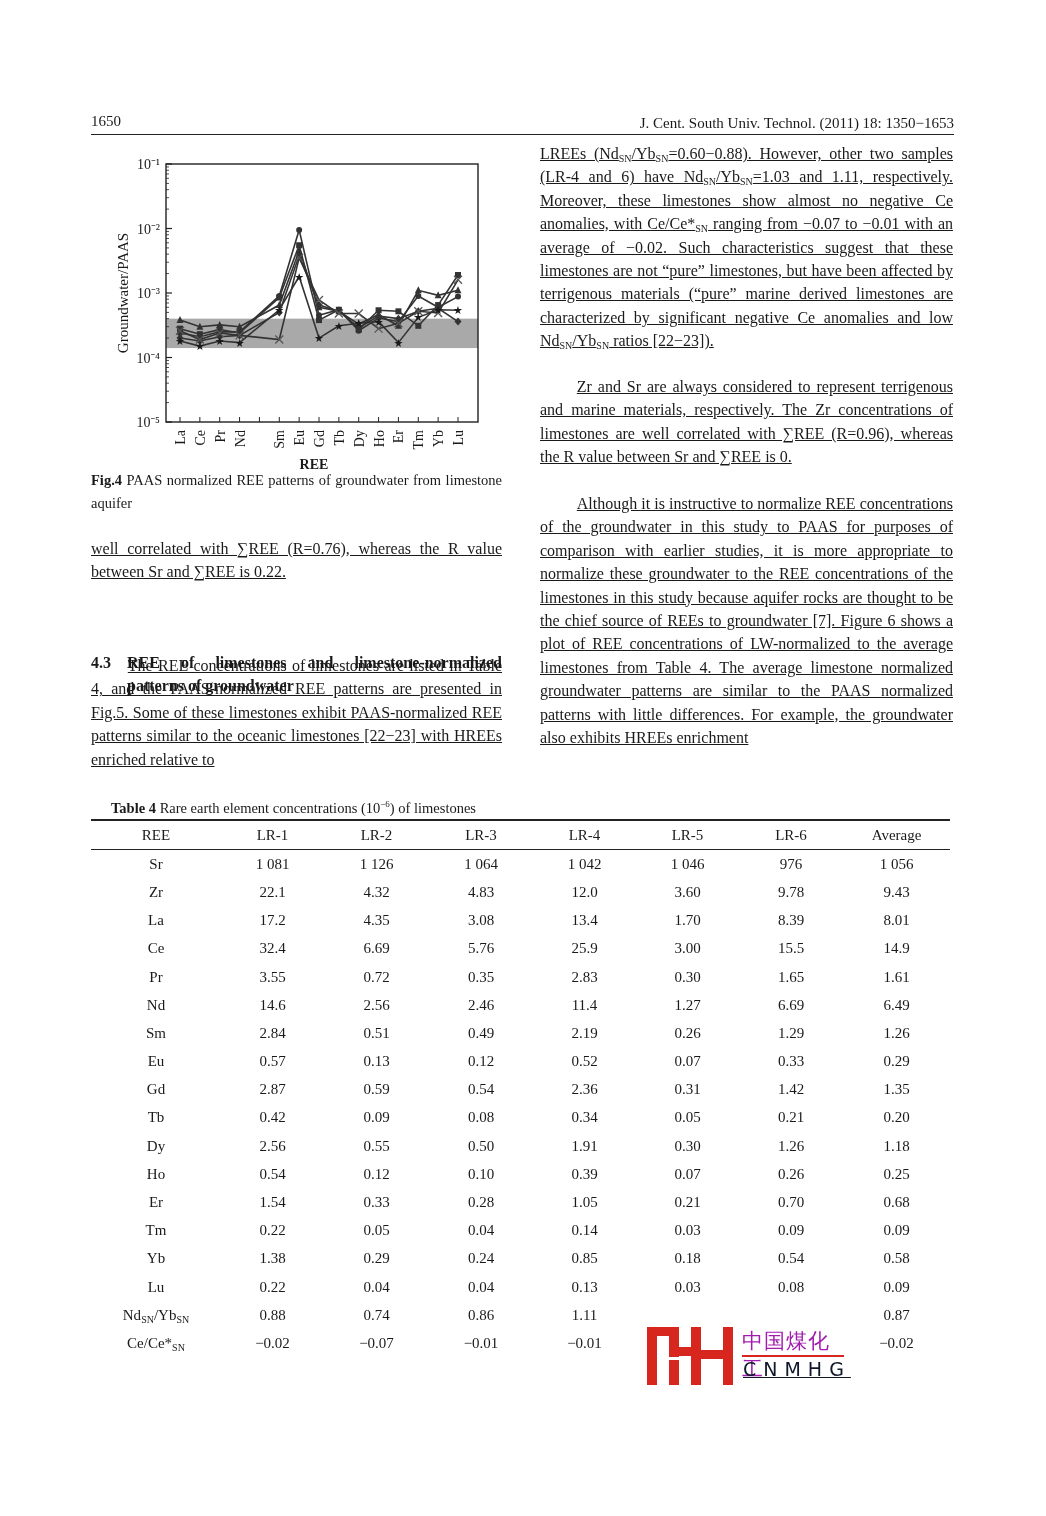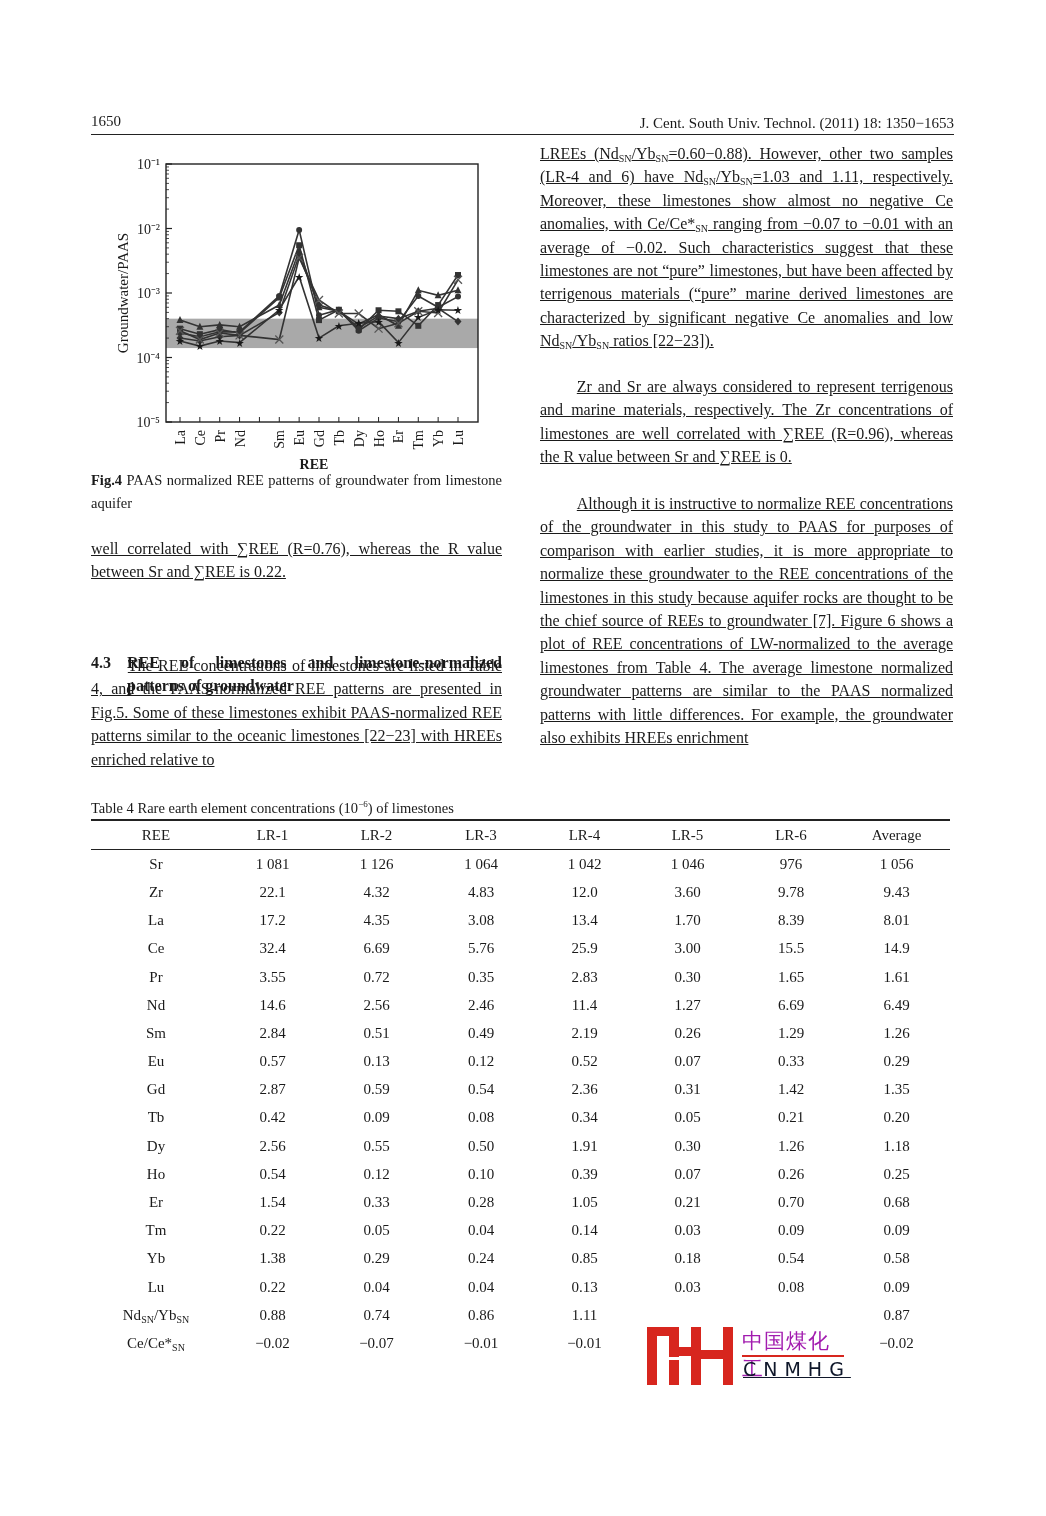--- a/index.html
+++ b/index.html
@@ -16,21 +16,21 @@
   .para sub { font-size: 10px; vertical-align: -3px; line-height: 0; }
 
   .fig-caption { font-size: 14.5px; line-height: 22.5px; text-align: justify; }
   .fig-caption b { font-weight: bold; font-family: Liberation Serif, serif; }
 
   .section-heading { font-size: 16px; line-height: 23.4px; font-weight: bold; }
   .section-heading .num { display: inline-block; width: 36px; }
   .section-heading .cont { padding-left: 36px; display: block; }
 
   .table-caption { left: 91px; top: 799px; font-size: 14.5px; }
-  .table-caption b { font-weight: normal; }
+  .table-caption b { font-weight: bold; margin-left: 20px; }
 
   table.data-table { position: absolute; left: 91px; top: 819px; width: 859px; border-collapse: collapse; font-size: 15px; }
   table.data-table td, table.data-table th { text-align: center; font-weight: normal; padding: 0; height: 28.2px; }
   table.data-table thead tr { border-top: 2px solid #222; border-bottom: 1.5px solid #222; }
   table.data-table tr.sum-row { border-top: 1.5px solid #222; border-bottom: 1.5px solid #222; }
   table.data-table tbody tr.last { border-bottom: 2px solid #222; }
   table.data-table sub { font-size: 10px; vertical-align: -3px; line-height: 0; }
 
   .watermark { left: 647px; top: 1327px; width: 202px; height: 58px; }
   .wm-text-cn { position: absolute; left: 95px; top: 0; font-family: "DejaVu Sans", sans-serif; font-size: 21px; color: #a21caf; letter-spacing: 1px; }

